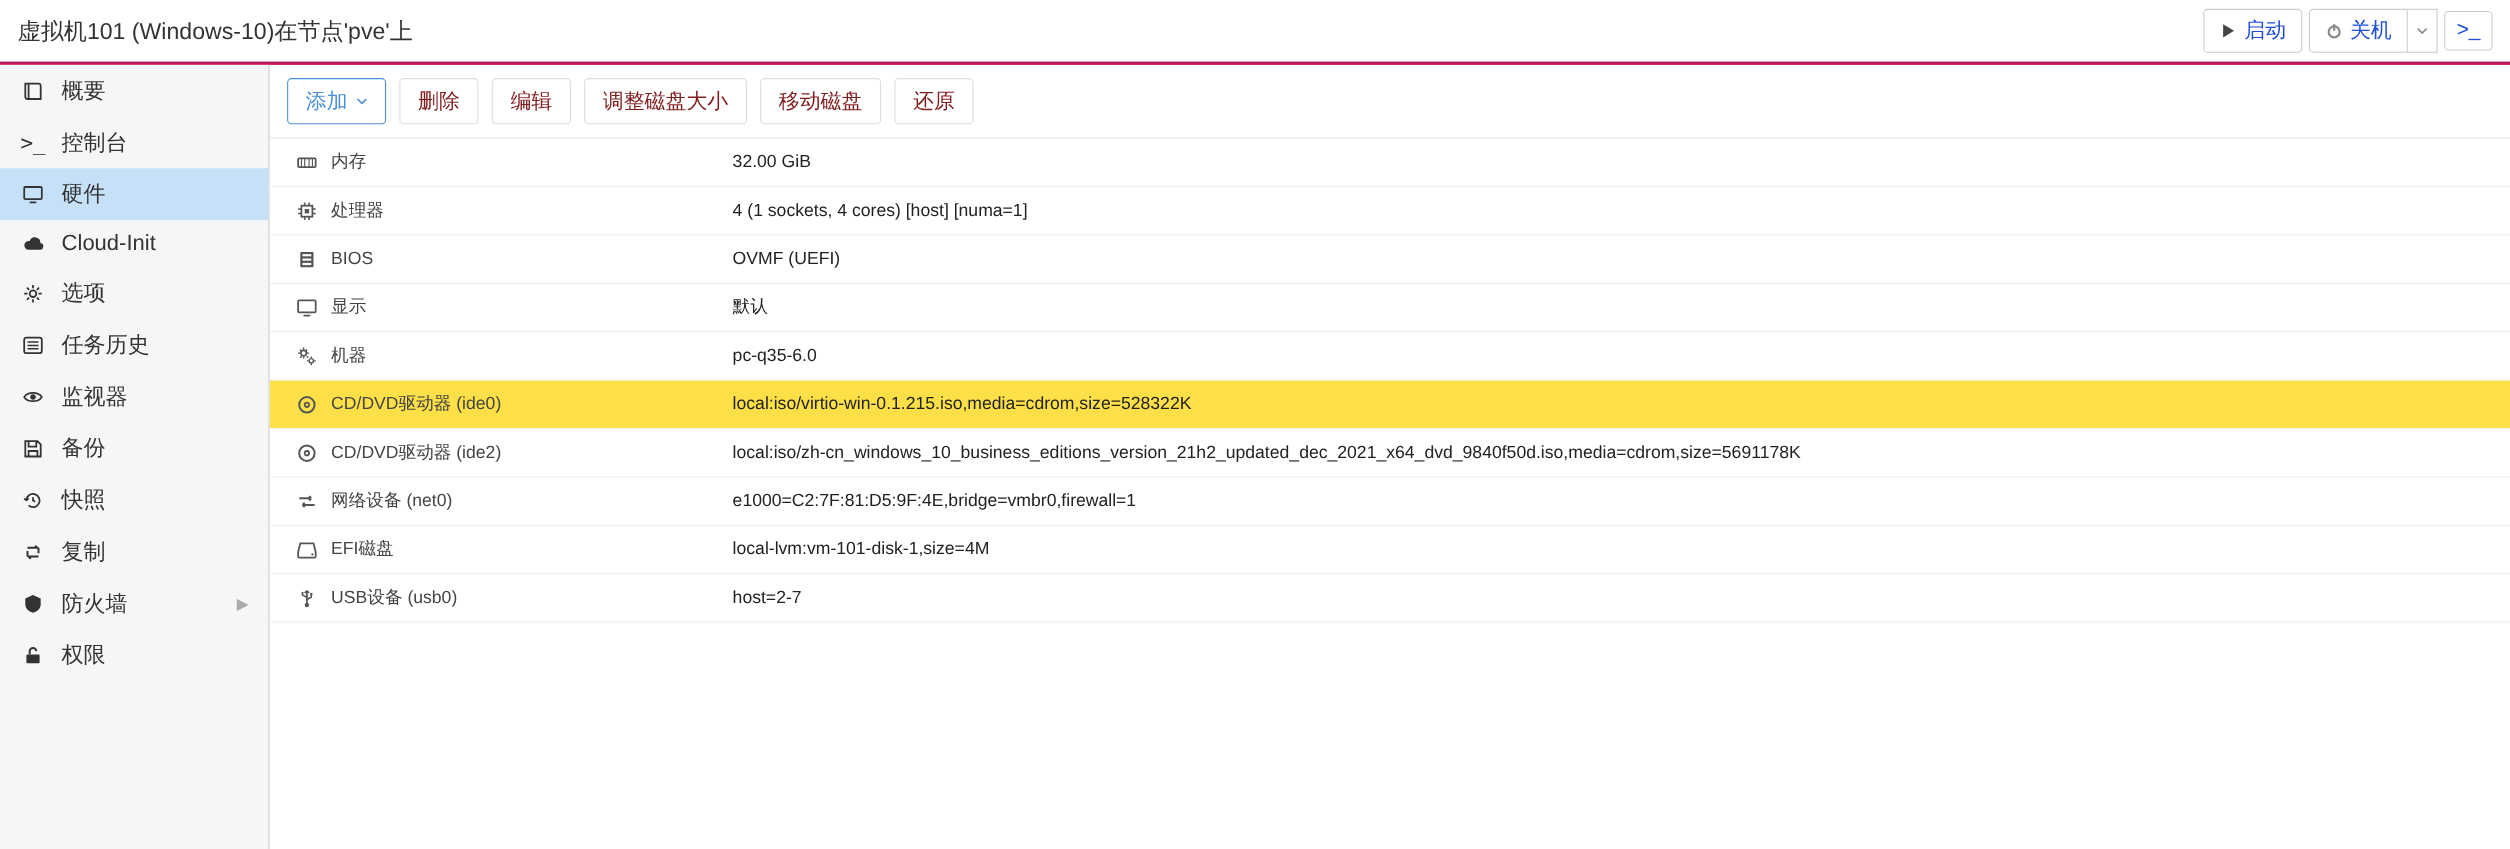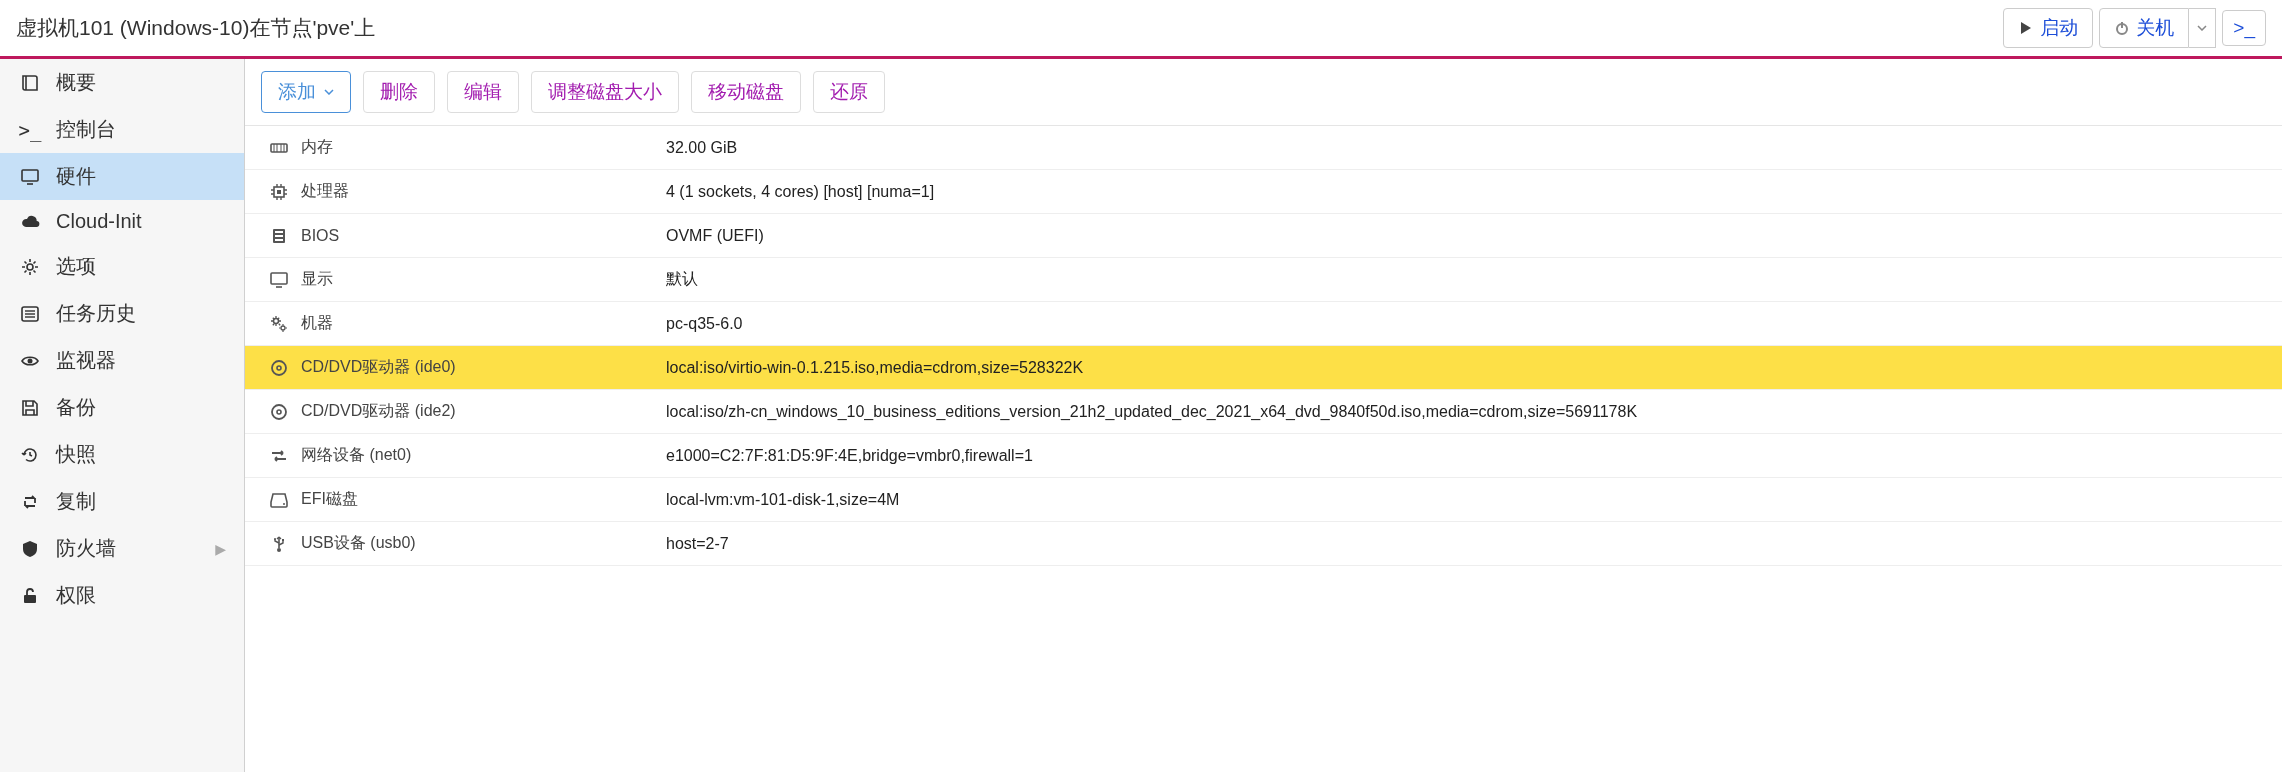--- a/index.html
+++ b/index.html
@@ -109,21 +109,21 @@
       color: #333;
       cursor: pointer;
       display:inline-flex;align-items:center;gap:8px;
     }
     .tbtn.primary {
       border-color: #4a90d9;
       color: #4a90d9;
     }
     .tbtn.primary .caret { color: #4a90d9; font-size:12px;}
     .tbtn.disabled {
-      color: #a21caf;
+      color: #7f1d1d;
       border-color: #ddd;
       cursor: default;
     }
     .grid {
       flex:1;
       overflow:auto;
     }
     .row {
       display: flex;
       align-items: center;

